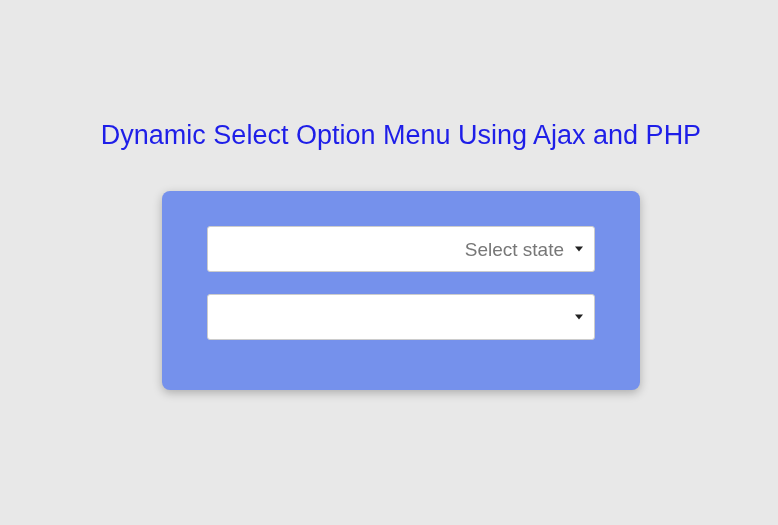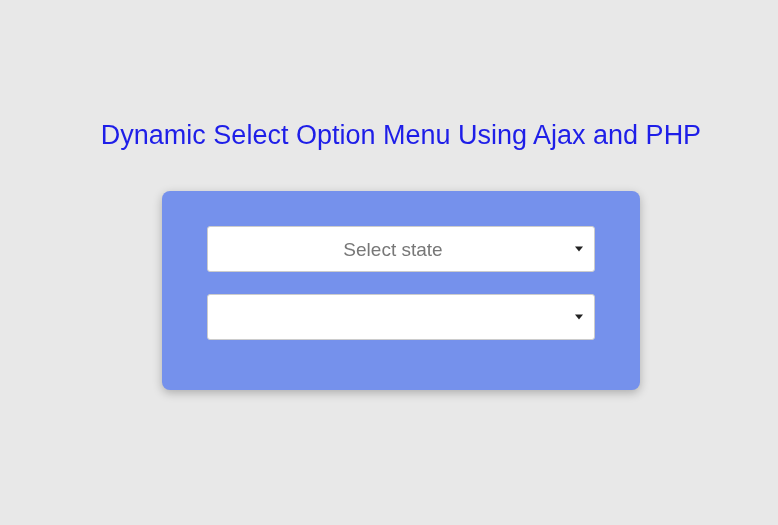--- a/index.html
+++ b/index.html
@@ -49,21 +49,21 @@
       background-color: #ffffff;
       border: 1px solid #ccc;
       border-radius: 3px;
       padding: 0 30px 0 14px;
       font-size: 19px;
       color: #777;
       appearance: none;
       -webkit-appearance: none;
       -moz-appearance: none;
       cursor: pointer;
-      text-align: center;
+      text-align: right;
       font-family: Arial, sans-serif;
       outline: none;
     }
     .select-arrow {
       position: absolute;
       right: 12px;
       top: 50%;
       transform: translateY(-50%);
       pointer-events: none;
       width: 0;

